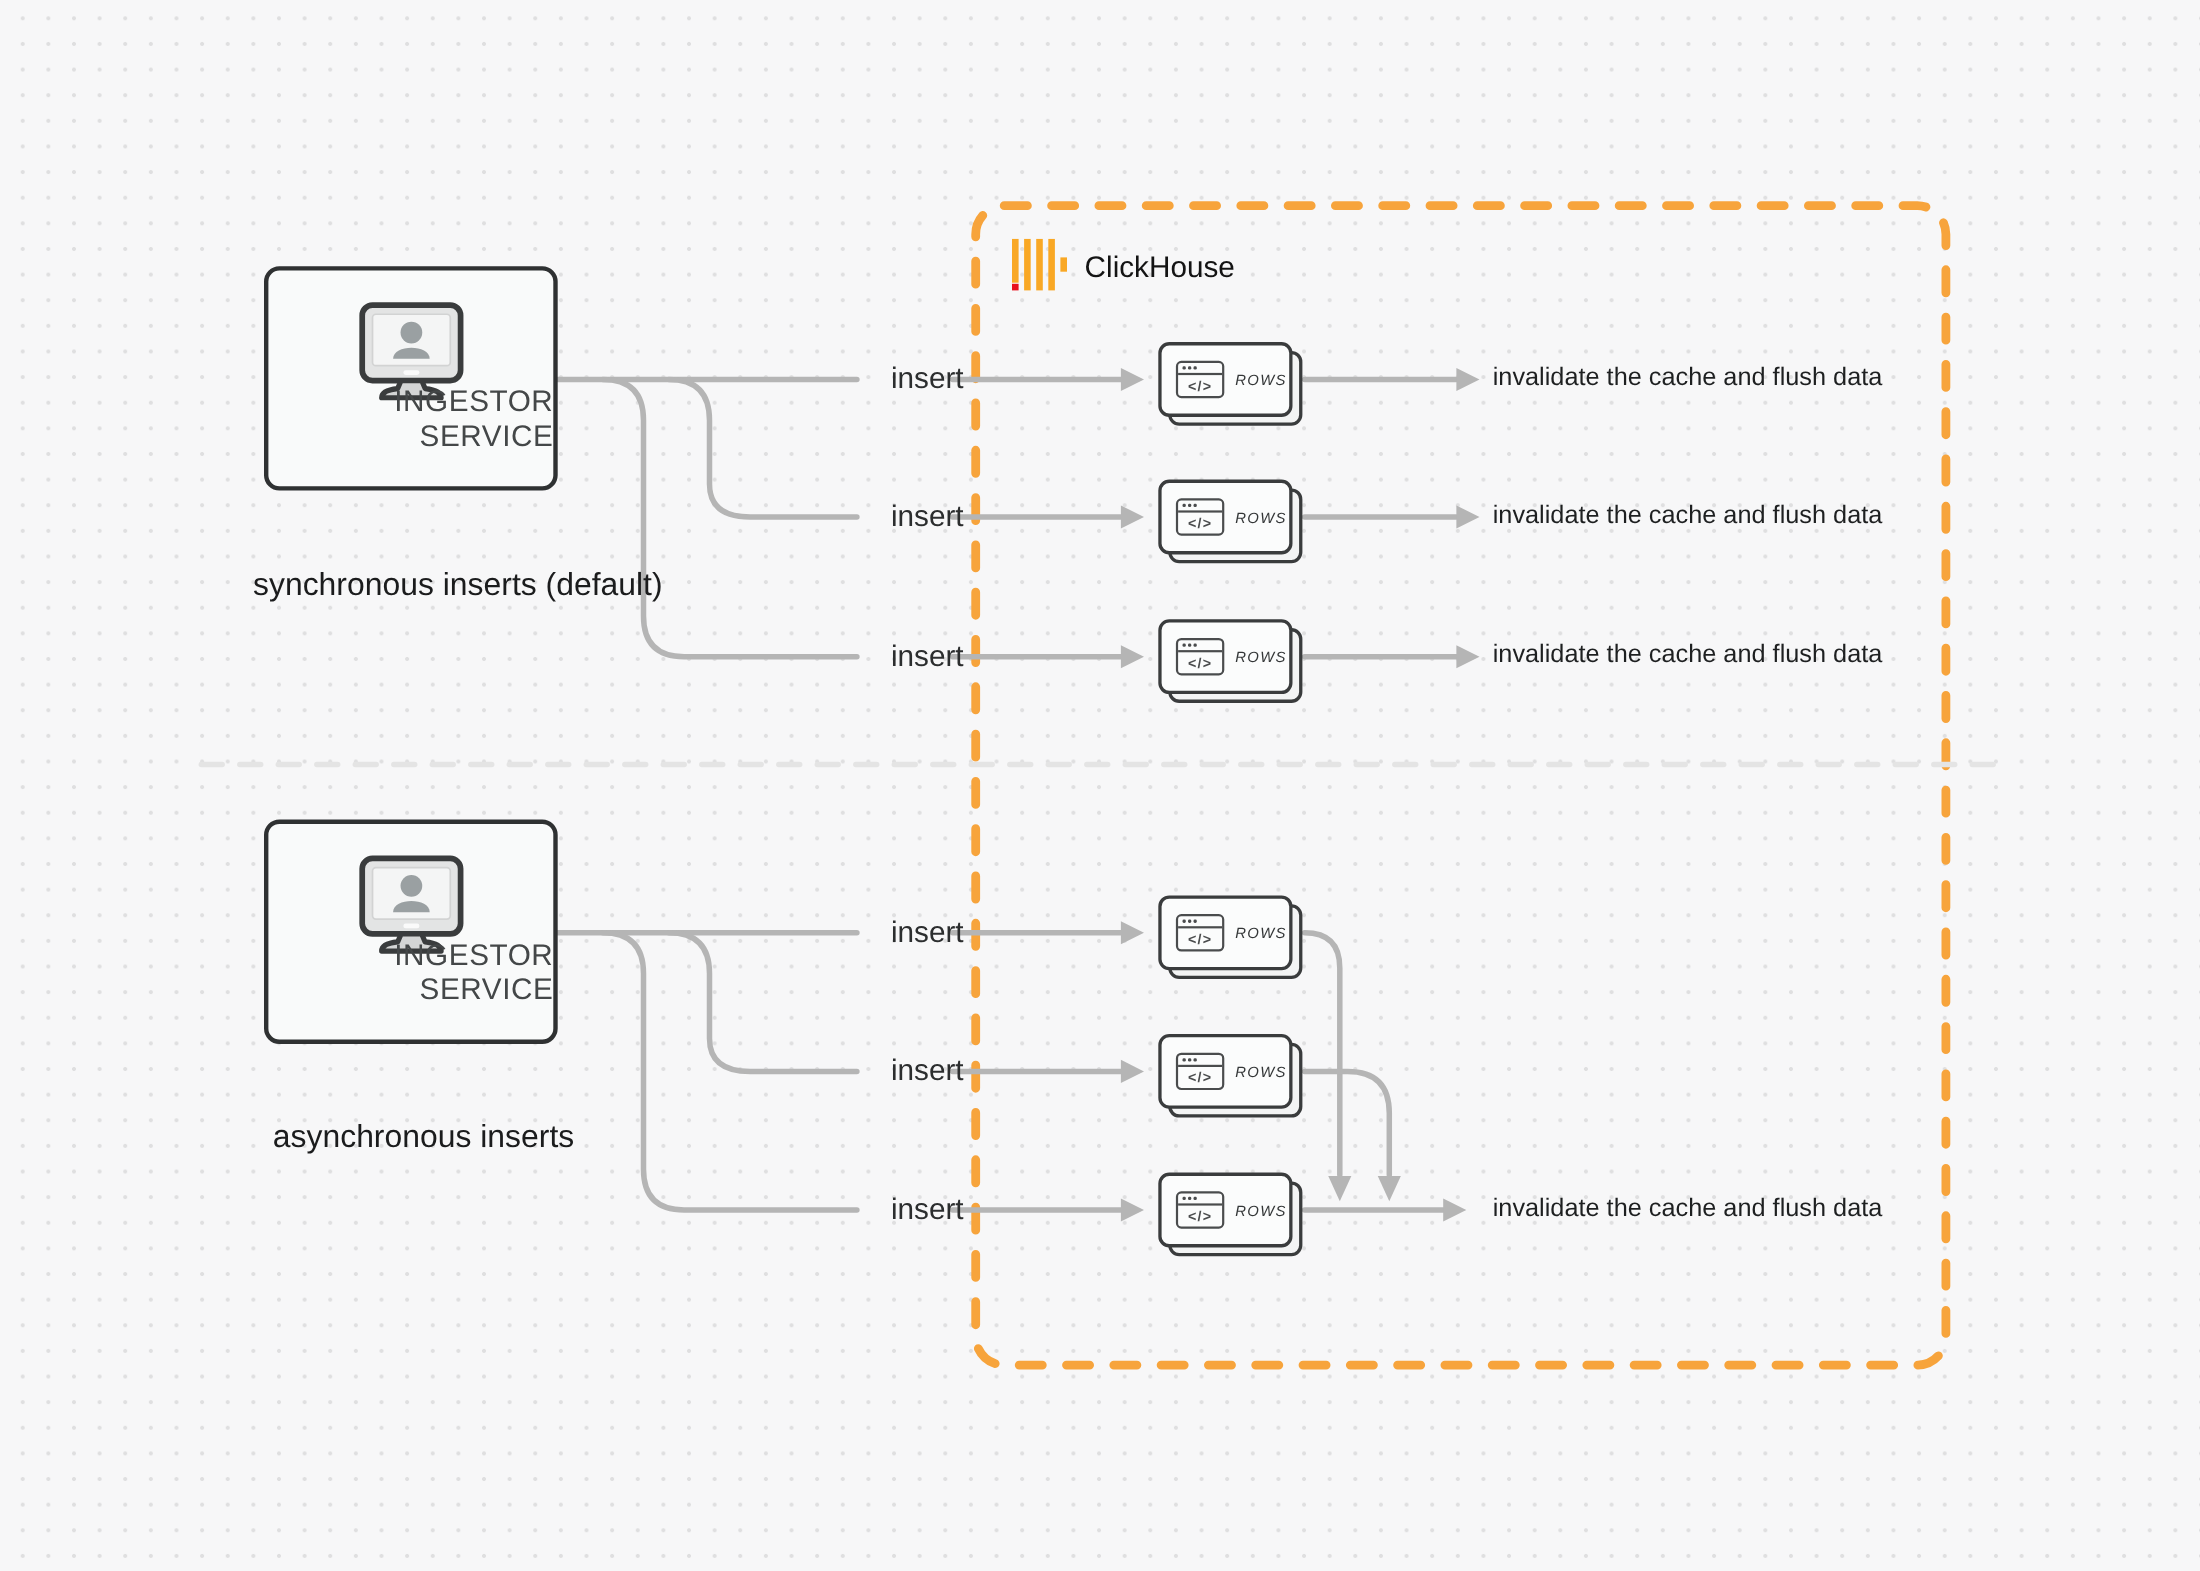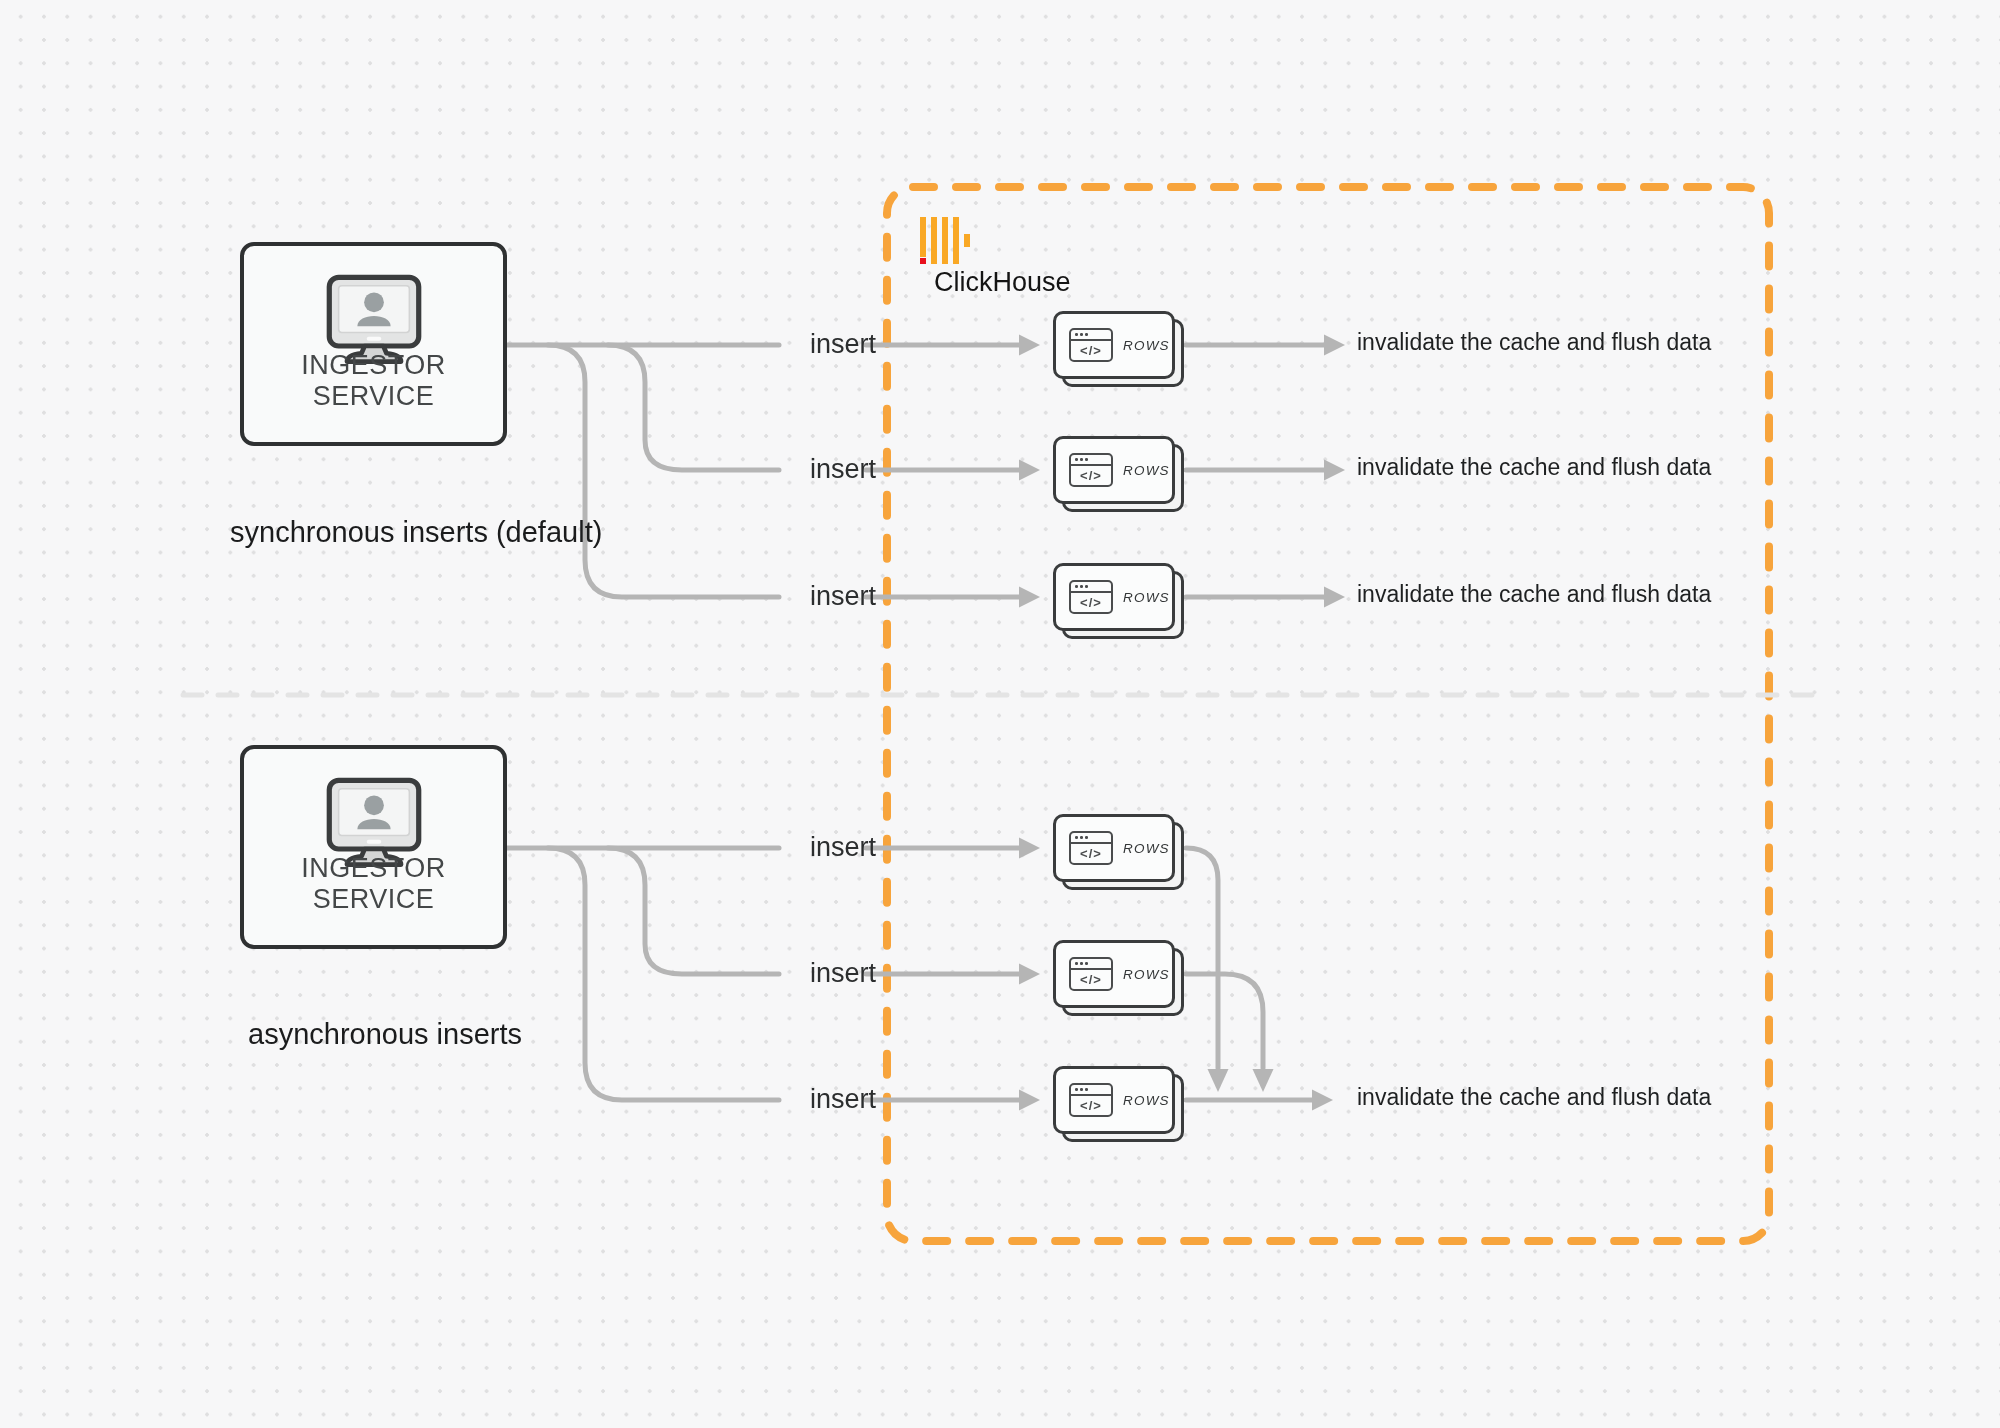--- a/index.html
+++ b/index.html
@@ -13,28 +13,28 @@
   svg.layer{position:absolute;left:0;top:0;}
   .ln{stroke:#b5b5b5;stroke-width:5;fill:none;stroke-linecap:round;}
   .ah{fill:#b5b5b5;stroke:none;}
   .service-box{
     position:absolute;left:240px;width:267px;height:204px;
     background:#f9fafa;border:4px solid #2f3132;border-radius:14px;
     box-sizing:border-box;display:flex;flex-direction:column;align-items:center;
   }
   .service-box.sync{top:242px;} .service-box.async{top:745px;}
   .service-label{
-    position:absolute;bottom:30px;width:100%;text-align:center;
+    position:absolute;bottom:30px;width:100%;text-align:right;
     font-size:27px;color:#444748;letter-spacing:.5px;
   }
   .monitor{margin-top:28px;}
   .section-label{position:absolute;font-size:29px;font-weight:normal;color:#1b1c1d;white-space:nowrap;}
   .section-label.sync{left:230px;top:516px;}
   .section-label.async{left:248px;top:1018px;}
-  .ch-logo{position:absolute;left:920px;top:217px;display:flex;align-items:flex-start;flex-direction:column;}
+  .ch-logo{position:absolute;left:920px;top:217px;display:flex;align-items:center;}
   .ch-title{margin-left:14px;font-size:27px;font-weight:500;color:#141414;position:relative;top:2px;}
   .rows-card{position:absolute;left:1053px;width:122px;height:68px;}
   .rows-card .shadow{
     position:absolute;left:9px;top:8px;width:122px;height:68px;box-sizing:border-box;
     background:#f3f4f4;border:3px solid #3a3c3d;border-radius:10px;
   }
   .rows-card .front{
     position:absolute;left:0;top:0;width:122px;height:68px;box-sizing:border-box;
     background:#fbfcfc;border:3px solid #3a3c3d;border-radius:10px;
     display:flex;align-items:center;padding-left:13px;

